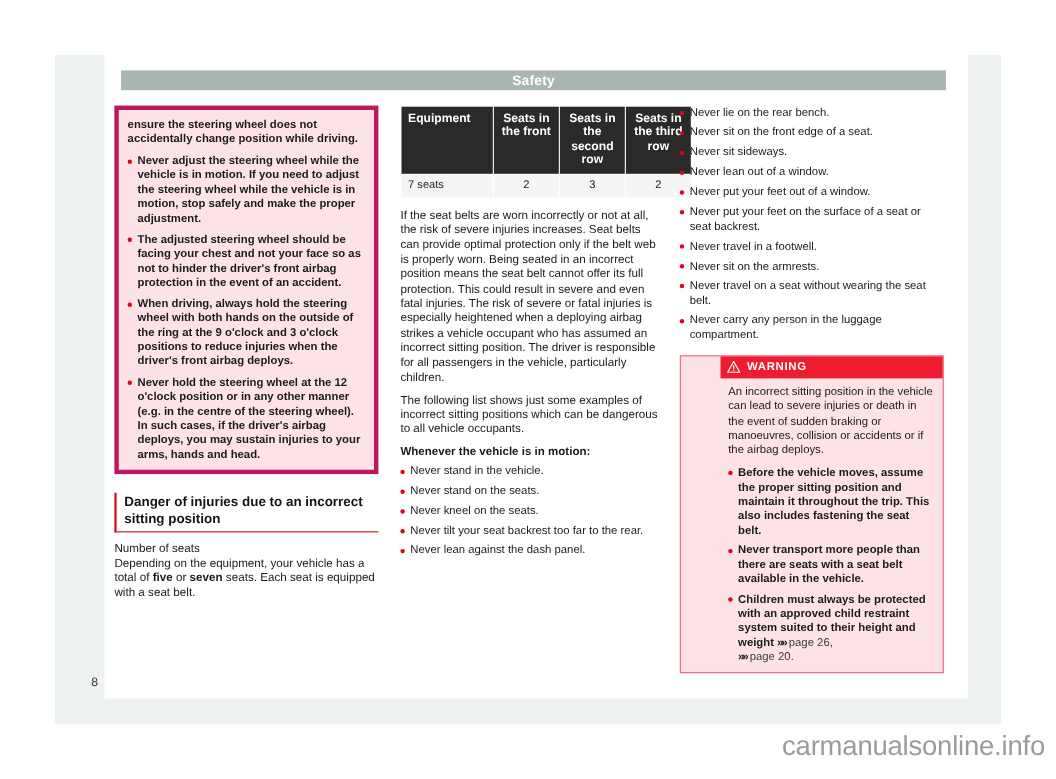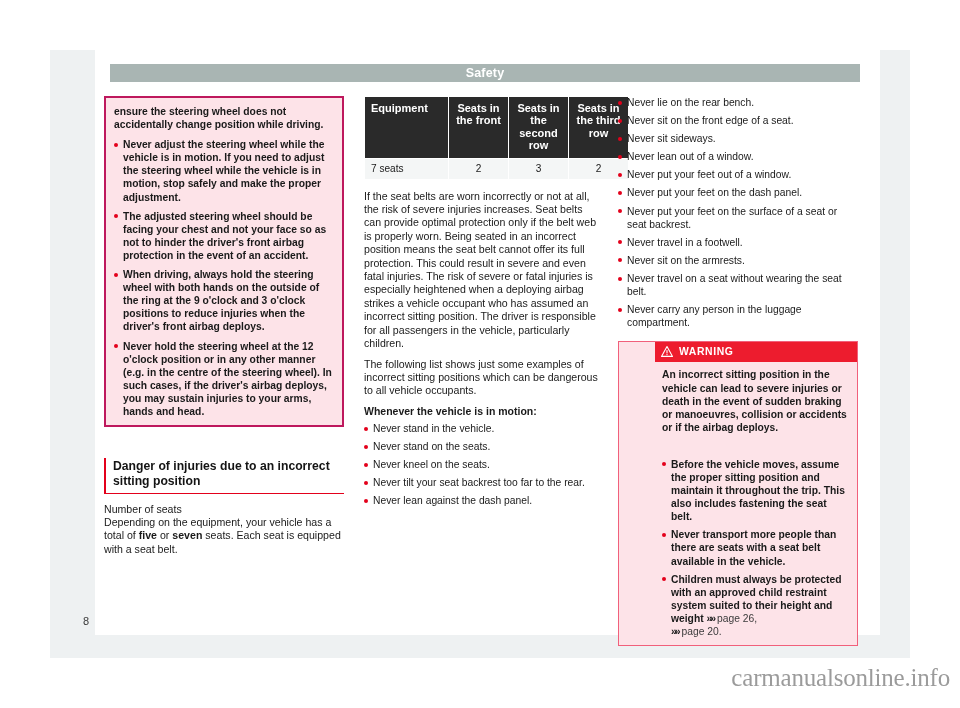--- a/index.html
+++ b/index.html
@@ -64,21 +64,21 @@
 
   
   #watermark {
     position: absolute;
     left: 0;
     top: 664px;
     width: 950px;
     text-align: right;
     font-size: 25px;
     color: #9b9b9b;
-    font-family: Liberation Serif, serif;
+    font-family: Liberation Sans, sans-serif;
     letter-spacing: -0.2px;
   }
 
   
   .col {
     position: absolute;
     top: 96px;
     font-size: 10.3px;
     line-height: 13.1px;
     color: #1a1a1a;
@@ -117,25 +117,25 @@
     top: 4.6px;
     width: 4px;
     height: 4px;
     border-radius: 50%;
     background: #e3001b;
   }
   .bullet.bold { font-weight: bold; }
 
   
   #danger-box {
-    border: 2px solid #be185d;
+    border: 4px solid #be185d;
     background: #fde3e8;
     padding: 7px 8px 7px 8px;
     box-sizing: border-box;
-    margin-bottom: 31px;
+    margin-bottom: 17px;
   }
   #danger-box p { font-weight: bold; }
   #danger-box .bullet { margin-bottom: 6px; }
   #danger-box > *:last-child { margin-bottom: 0; }
 
   
   .section-heading {
     position: relative;
     border-left: 2px solid #e3001b;
     border-bottom: 1px solid #e3001b;
@@ -206,21 +206,21 @@
     letter-spacing: .6px;
     padding: 3px 6px 4px 6px;
     display: flex;
     align-items: center;
     gap: 6px;
   }
   #warning-head svg { display:block; }
   #warning-body {
     padding: 6px 7px 7px 7px;
   }
-  #warning-body p { font-weight: bold; margin-bottom: 24px; }
+  #warning-body p { font-weight: normal; margin-bottom: 8px; }
   #warning-body > *:last-child { margin-bottom: 0; }
 
   .ref { font-weight: normal; color: #3b3b3b; }
   .chev {
     font-weight: bold;
     color: #1a1a1a;
     letter-spacing: -2px;
     font-size: 10.5px;
   }
 </style>
@@ -330,24 +330,20 @@
   <div class="bullet">
     <span class="dot"></span>
     <span>Never lean out of a window.</span>
   </div>
   <div class="bullet">
     <span class="dot"></span>
     <span>Never put your feet out of a window.</span>
   </div>
   <div class="bullet">
     <span class="dot"></span>
-    <span>Never put your feet on the dash panel.</span>
-  </div>
-  <div class="bullet">
-    <span class="dot"></span>
     <span>Never put your feet on the surface of a seat or seat backrest.</span>
   </div>
   <div class="bullet">
     <span class="dot"></span>
     <span>Never travel in a footwell.</span>
   </div>
   <div class="bullet">
     <span class="dot"></span>
     <span>Never sit on the armrests.</span>
   </div>

